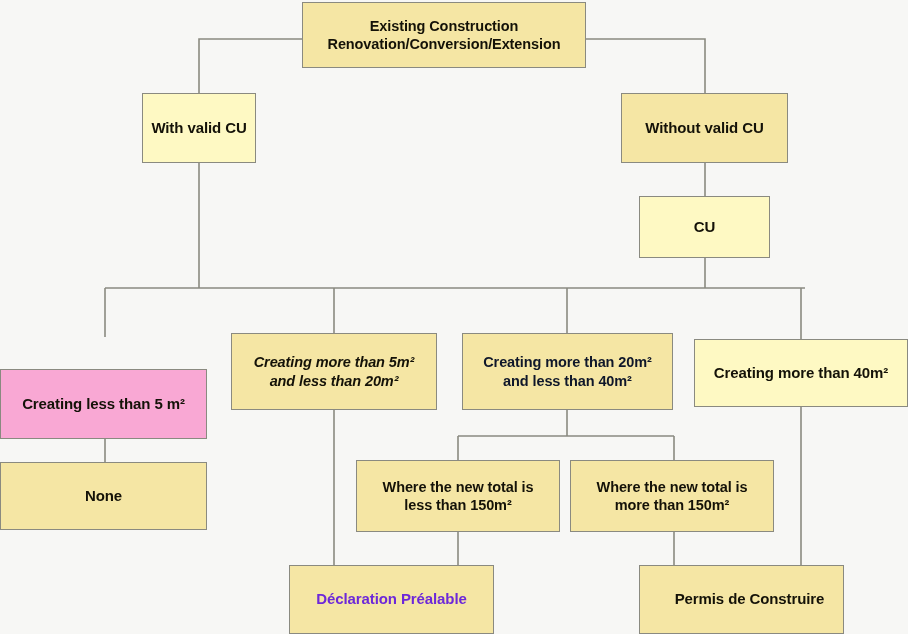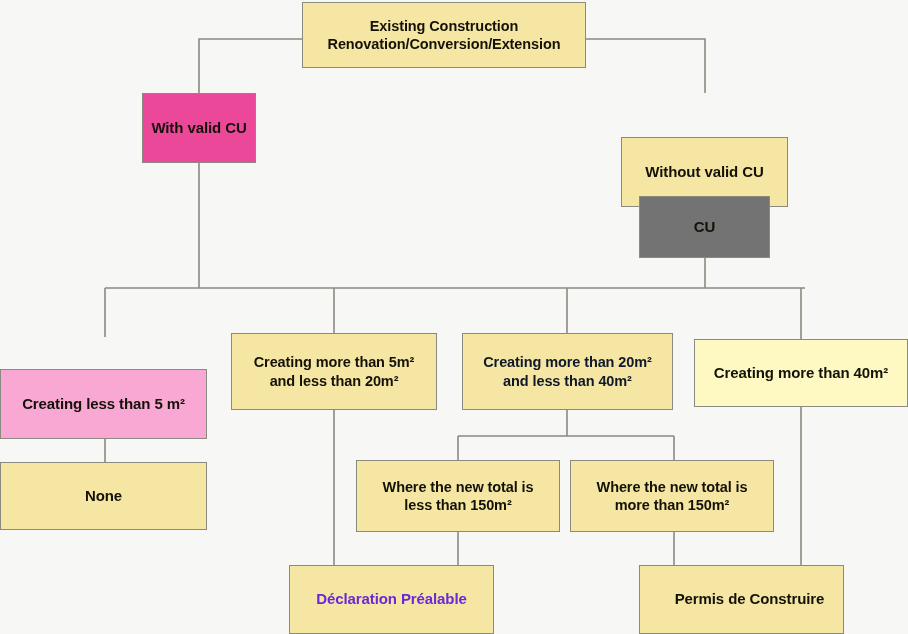--- a/index.html
+++ b/index.html
@@ -64,25 +64,25 @@
       <path d="M458,436 L458,460" fill="none" stroke="#8a8a80" stroke-width="1.6"></path>
       <path d="M674,436 L674,460" fill="none" stroke="#8a8a80" stroke-width="1.6"></path>
       <path d="M334,410 L334,565" fill="none" stroke="#8a8a80" stroke-width="1.6"></path>
       <path d="M458,532 L458,565" fill="none" stroke="#8a8a80" stroke-width="1.6"></path>
       <path d="M674,532 L674,565" fill="none" stroke="#8a8a80" stroke-width="1.6"></path>
       <path d="M801,407 L801,565" fill="none" stroke="#8a8a80" stroke-width="1.6"></path>
     </svg>
   <div id="nodes">
       <div class="node small" style="left: 302px; top: 2px; width: 284px; height: 66px; background: rgb(245, 230, 164); border-color: rgb(138, 138, 128); color: rgb(20, 18, 8);">Existing Construction
 Renovation/Conversion/Extension</div>
-      <div class="node" style="left: 142px; top: 93px; width: 114px; height: 70px; background: #ec4899; border-color: rgb(138, 138, 128); color: rgb(20, 18, 8);">With valid CU</div>
-      <div class="node" style="left: 621px; top: 93px; width: 167px; height: 70px; background: rgb(245, 230, 164); border-color: rgb(138, 138, 128); color: rgb(20, 18, 8); margin-top: 44px;">Without valid CU</div>
-      <div class="node" style="left: 639px; top: 196px; width: 131px; height: 62px; background: #737373; border-color: rgb(138, 138, 128); color: rgb(20, 18, 8);">CU</div>
+      <div class="node" style="left: 142px; top: 93px; width: 114px; height: 70px; background: #fef9c3; border-color: rgb(138, 138, 128); color: rgb(20, 18, 8);">With valid CU</div>
+      <div class="node" style="left: 621px; top: 93px; width: 167px; height: 70px; background: rgb(245, 230, 164); border-color: rgb(138, 138, 128); color: rgb(20, 18, 8);">Without valid CU</div>
+      <div class="node" style="left: 639px; top: 196px; width: 131px; height: 62px; background: #fef9c3; border-color: rgb(138, 138, 128); color: rgb(20, 18, 8);">CU</div>
       <div class="node" style="left: 0px; top: 337px; width: 207px; height: 70px; background: #f9a8d4; border-color: rgb(138, 138, 128); color: rgb(20, 18, 8); margin-top: 32px;">Creating less than 5 m²</div>
-      <div class="node small" style="left: 231px; top: 333px; width: 206px; height: 77px; background: rgb(245, 230, 164); border-color: rgb(138, 138, 128); color: rgb(20, 18, 8);">Creating more than 5m²
+      <div class="node small" style="left: 231px; top: 333px; width: 206px; height: 77px; background: rgb(245, 230, 164); border-color: rgb(138, 138, 128); color: rgb(20, 18, 8); font-style: italic;">Creating more than 5m²
 and less than 20m²</div>
       <div class="node small" style="left: 462px; top: 333px; width: 211px; height: 77px; background: rgb(245, 230, 164); border-color: rgb(138, 138, 128); color: #0f172a;">Creating more than 20m²
 and less than 40m²</div>
       <div class="node" style="left: 694px; top: 339px; width: 214px; height: 68px; background: #fef9c3; border-color: rgb(138, 138, 128); color: rgb(20, 18, 8);">Creating more than 40m²</div>
       <div class="node" style="left: 0px; top: 462px; width: 207px; height: 68px; background: rgb(245, 230, 164); border-color: rgb(138, 138, 128); color: rgb(20, 18, 8);">None</div>
       <div class="node small" style="left: 356px; top: 460px; width: 204px; height: 72px; background: rgb(245, 230, 164); border-color: rgb(138, 138, 128); color: rgb(20, 18, 8);">Where the new total is
 less than 150m²</div>
       <div class="node small" style="left: 570px; top: 460px; width: 204px; height: 72px; background: rgb(245, 230, 164); border-color: rgb(138, 138, 128); color: rgb(20, 18, 8);">Where the new total is
 more than 150m²</div>
       <div class="node" style="left: 289px; top: 565px; width: 205px; height: 69px; background: rgb(245, 230, 164); border-color: rgb(138, 138, 128); color: #6d28d9;">Déclaration Préalable</div>

